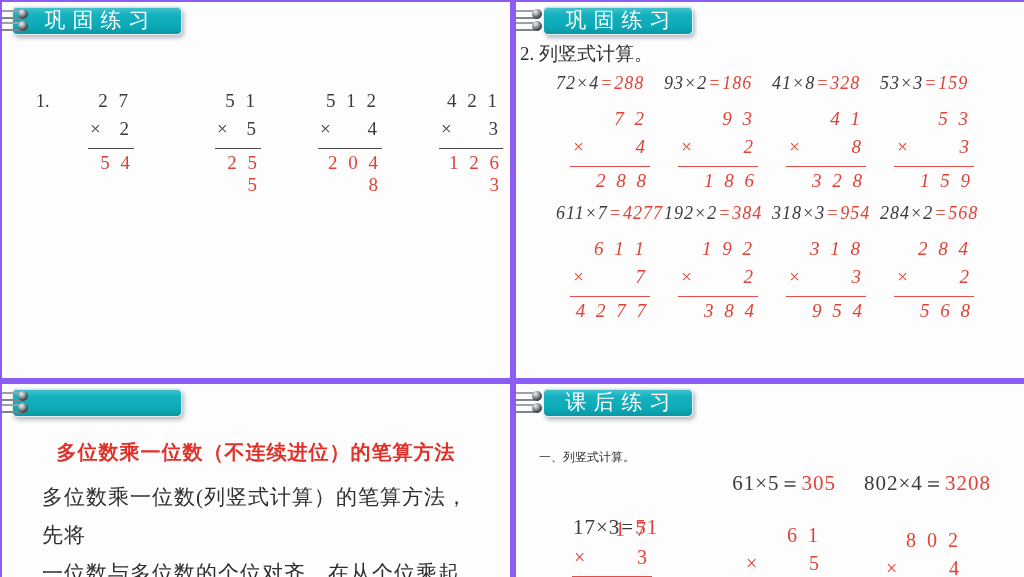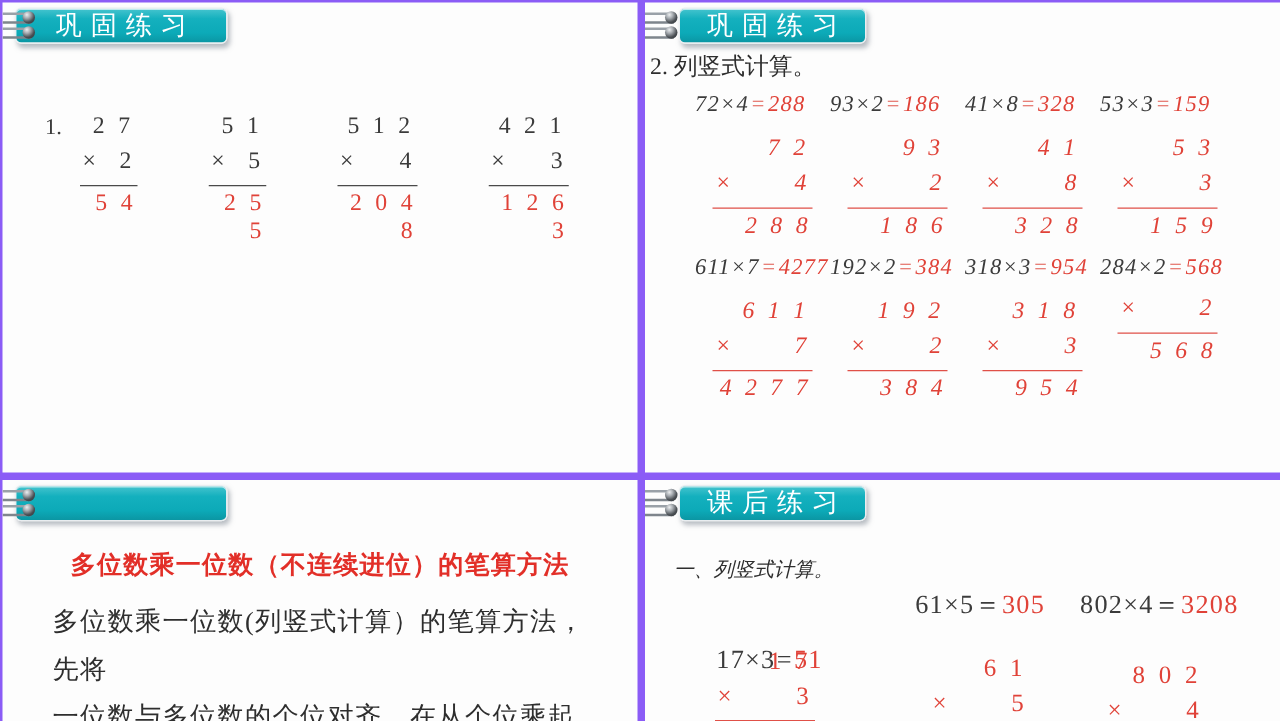--- a/index.html
+++ b/index.html
@@ -28,21 +28,21 @@
   .rings { position:absolute; left:0; top:6px; width:36px; height:26px; z-index:3; }
   .ring { position:absolute; left:0; width:26px; height:9px; }
   .ring-1 { top:0; } .ring-2 { top:12px; }
   .wire { position:absolute; left:0; top:0; width:23px; height:9px;
           border-top:2.5px solid #9aa1a8; border-bottom:2.5px solid #7e858c; }
   .grommet { position:absolute; right:0; top:-1px; width:10px; height:10px; border-radius:50%;
              background:radial-gradient(circle at 35% 28%, #eceef0 0%, #a9aeb3 28%, #4a4f54 62%, #2d3135 100%); }
 
   
   .vprob { color:#3b3b3b; font-size:19px; }
-  .w2 { width:46px; } .w3 { width:64px; } .w80 { width:80px; }
+  .w2 { width:46px;margin-left:24px; } .w3 { width:64px; } .w80 { width:80px; }
   .vp-top { height:30px; line-height:30px; text-align:right; padding-right:3px; letter-spacing:3px; }
   .vp-mul { height:26px; line-height:26px; display:flex; justify-content:space-between; padding:0 5px 0 2px; }
   .vp-line { border-top:1.7px solid #4a4a4a; margin-top:6px; }
   .vp-ans { text-align:right; padding:3px 1px 0 0; letter-spacing:3px; color:#e04238; line-height:22px; }
   .vprob.red .vp-top, .vprob.red .vp-mul, .vprob.red .vp-ans { color:#e04238; }
   .vprob.red .vp-line { border-color:#e05048; }
 
   
   .tl-problems { position:absolute; left:34px; top:84px; display:flex; }
   .tl-item-label { width:28px; font-size:18px; color:#3b3b3b; line-height:30px; }
@@ -60,21 +60,21 @@
   .panel-eq-red .eq-sign { color:#e05a50; }
   .tr-col .vprob { margin-left:14px; }
 
   
   .bl-heading { position:absolute; left:0; right:0; top:56px; text-align:center;
                 color:#e22f28; font-weight:bold; font-size:20px; letter-spacing:1px; line-height:24px; }
   .bl-body { position:absolute; left:40px; right:24px; top:94px;
              font-size:21px; color:#2e2e2e; line-height:38px; letter-spacing:1px; }
 
   
-  .br-instruction { position:absolute; left:23px; top:60px; font-size:16px; color:#2e2e2e; line-height:26px;font-style:italic; }
+  .br-instruction { position:absolute; left:23px; top:60px; font-size:12px; color:#2e2e2e; line-height:26px; }
   .br-eqs { position:absolute; left:57px; top:86px; display:flex; font-size:21px; }
   .br-eqs .equation { font-size:21px; height:26px; }
   .br-eq-1 { margin-right:74px;margin-top:44px; } .br-eq-2 { margin-right:28px; }
   .br-vprobs { position:absolute; left:56px; top:130px; display:flex; }
   .br-vprobs .vprob { font-size:20px; }
   .br-col-1 { margin-right:92px; }
   .br-col-2 { margin-right:60px; margin-top:6px; }
   .br-col-3 { margin-top:11px; }
 </style>
 </head>
@@ -256,20 +256,21 @@
                 <span>3</span>
               </div>
             <div class="vp-line"></div>
             <div class="vp-ans">9 5 4</div>
           </div>
         </div>
 
         <div class="tr-col">
           <div class="equation"><span>284×2</span><span class="eq-sign">=</span><span class="eq-ans">568</span></div>
           <div class="vprob red w80">
+            <div class="vp-top">2 8 4</div>
             <div class="vp-mul">
                 <span>×</span>
                 <span>2</span>
               </div>
             <div class="vp-line"></div>
             <div class="vp-ans">5 6 8</div>
           </div>
         </div>
       </div>
     </div>

